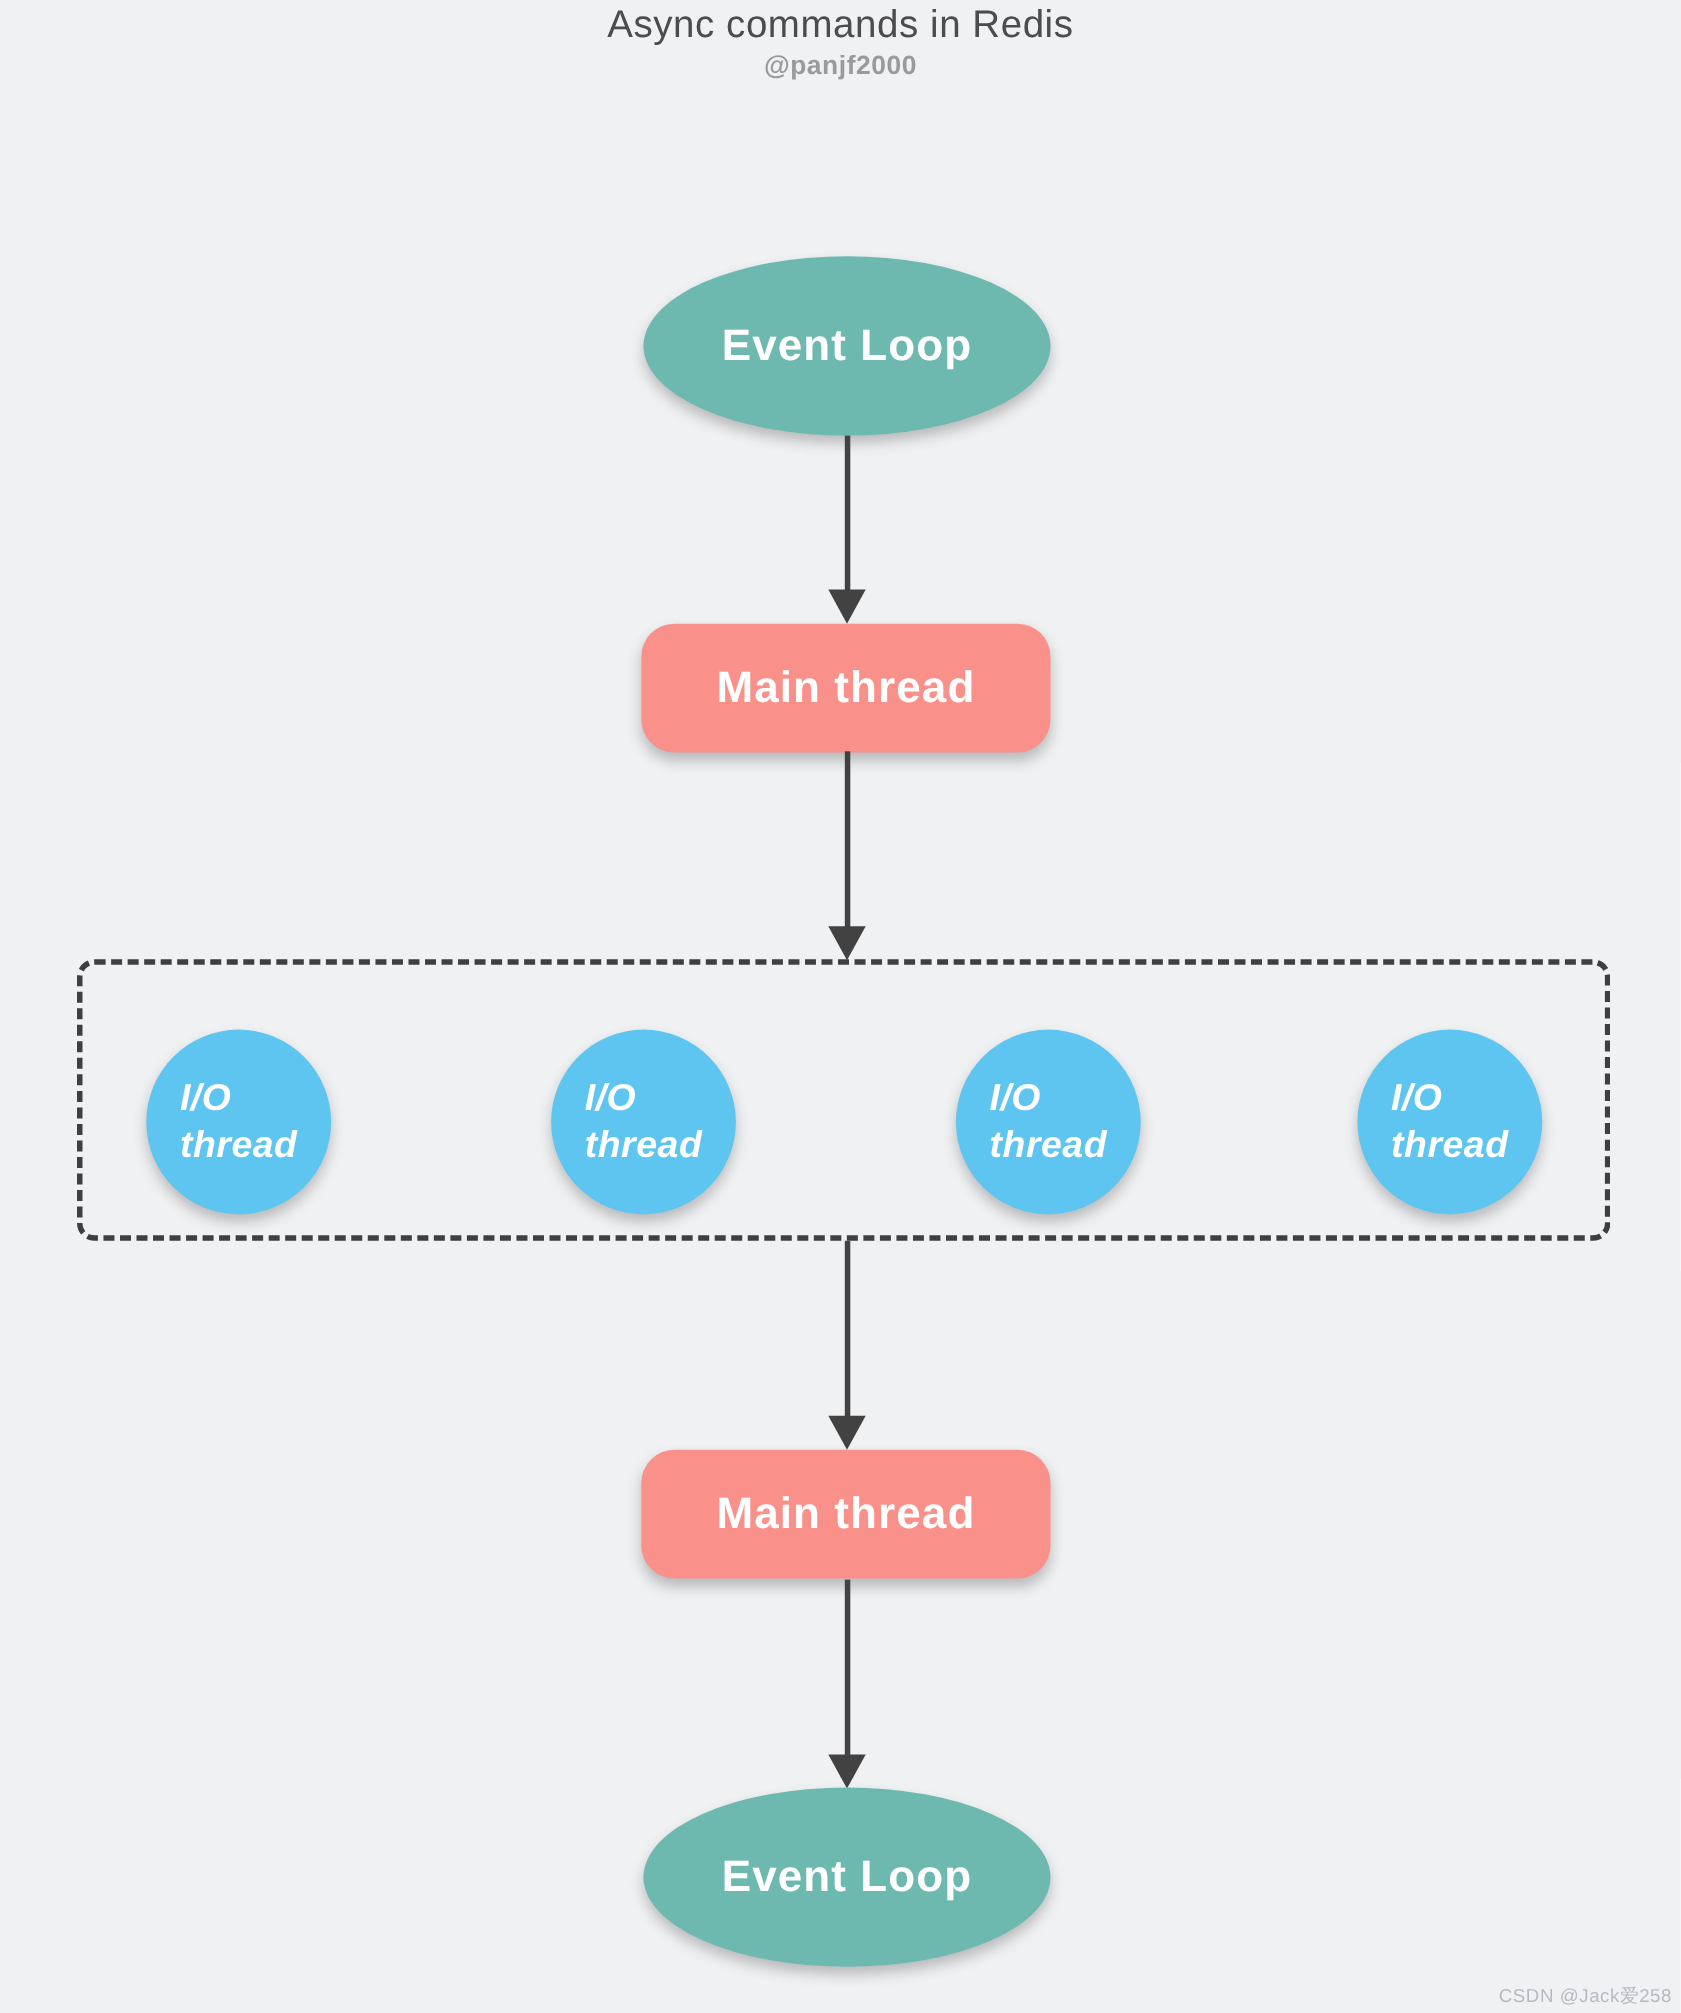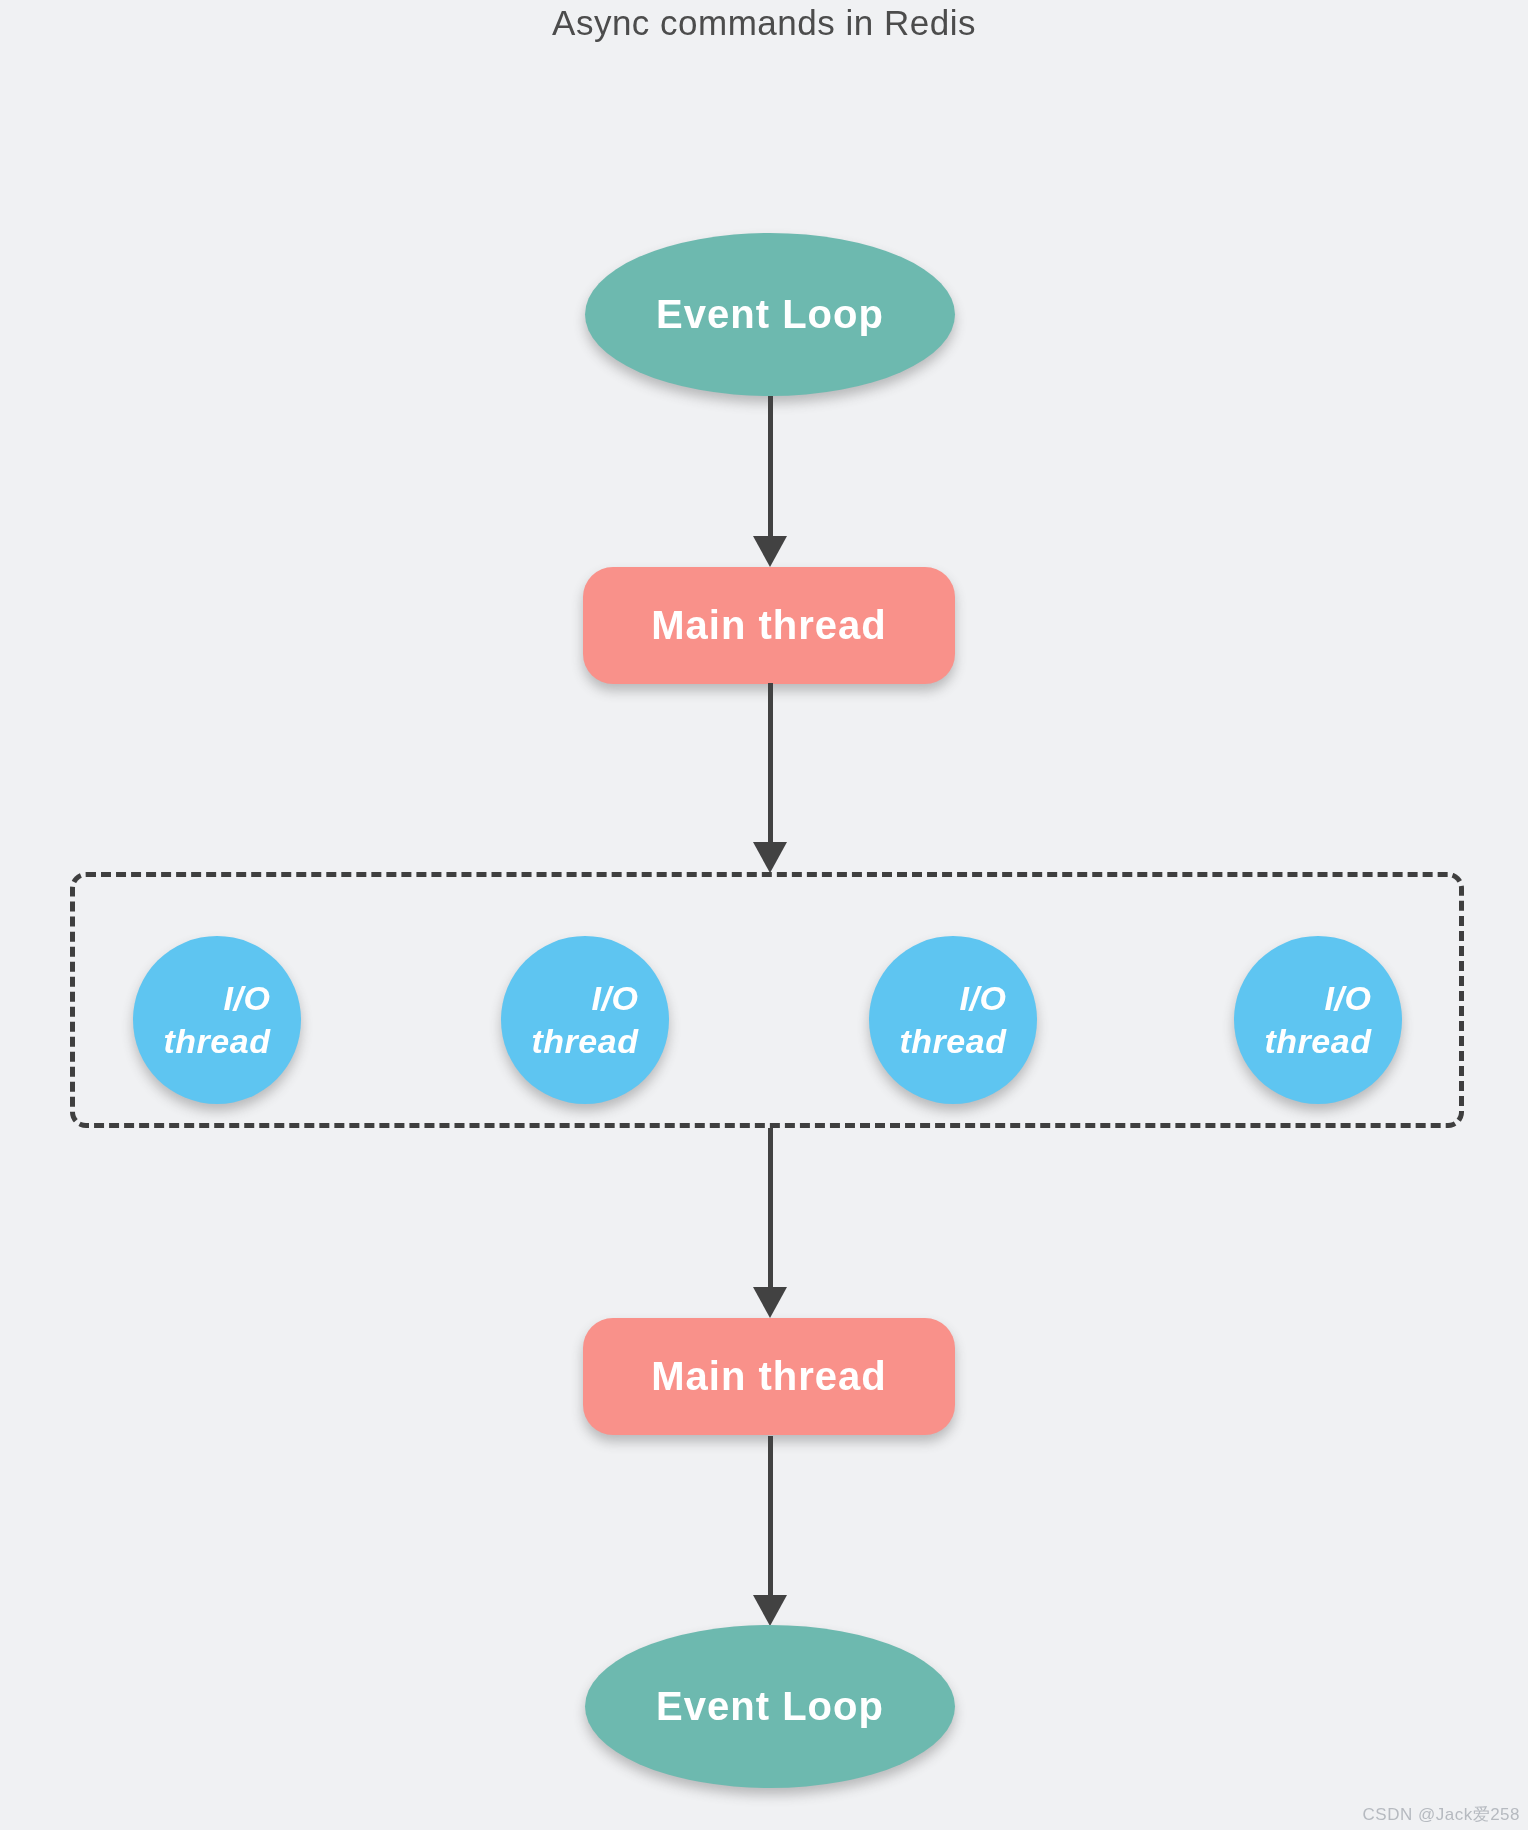--- a/index.html
+++ b/index.html
@@ -41,21 +41,21 @@
     color: var(--subtitle-text);
     letter-spacing: 0.5px;
   }
   .node {
     position: absolute;
     display: flex;
     align-items: center;
     justify-content: center;
     color: var(--node-text);
     font-weight: 700;
-    text-align: right;
+    text-align: left;
     box-shadow: 0 7px 12px rgba(60,60,60,0.30);
   }
   .ellipse {
     width: 370px;
     height: 163px;
     border-radius: 50%;
     background: var(--teal);
     font-size: 40px;
     letter-spacing: 1px;
   }
@@ -127,20 +127,21 @@
     letter-spacing: 0.5px;
     text-align: center;
   }
 </style>
 </head>
 <body>
 
 <div class="canvas">
 
   <div class="title">Async commands in Redis</div>
+  <div class="subtitle">@panjf2000</div>
 
   <div class="node ellipse ellipse-top">
     <span>Event Loop</span>
   </div>
 
   <div class="arrow arrow-1">
     <div class="shaft"></div>
     <div class="head"></div>
   </div>
 

